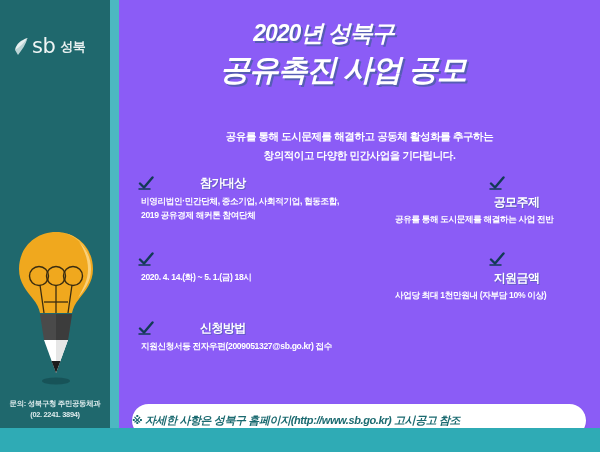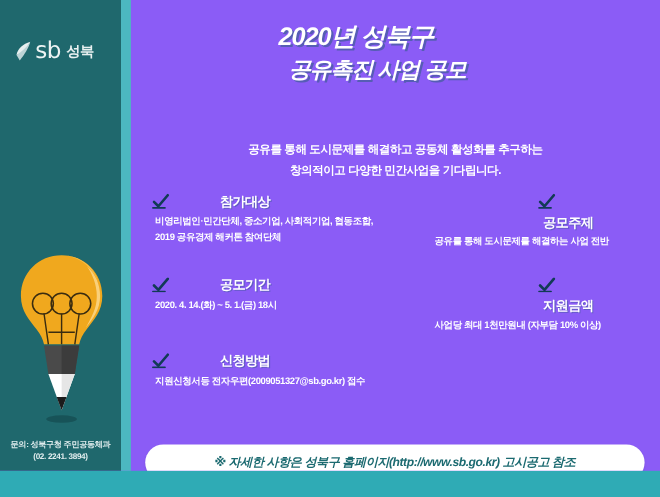--- a/index.html
+++ b/index.html
@@ -87,21 +87,21 @@
     letter-spacing:-1px;
     text-shadow:2px 2px 0 rgba(22,95,100,.45);
   }
   .title-line1{
     font-size:23px;
     line-height:1;
     margin-top:8px;
     padding-right:72px;
   }
   .title-line2{
-    font-size:20px;
+    font-size:30px;
     line-height:1.05;
     margin-top:9px;
     padding-right:33px;
   }
   .stamp{
     position:absolute;right:8px;top:8px;
     width:86px;height:74px;
     z-index:4;
   }
   
@@ -152,21 +152,21 @@
   .pos-d{left:266px;top:76px;width:215px;}
   .pos-e{left:19px;top:145px;width:300px;}
   .pos-b .item-head,.pos-d .item-head{padding-left:8px;flex-direction:column;}
   .pos-b .item-desc,.pos-d .item-desc{padding-left:10px;}
   
   .footer-banner{
     position:absolute;left:132px;top:404px;
     width:454px;height:33px;
     background:#ffffff;
     border-radius:17px;
-    display:flex;align-items:center;justify-content:center;
+    display:flex;align-items:center;
     box-shadow:0 1px 2px rgba(0,0,0,.12);
     z-index:3;
   }
   .footer-text{
     color:#1b6a70;
     font-size:11px;
     font-weight:700;
     letter-spacing:-0.4px;
     font-style:italic;
     white-space:nowrap;
@@ -263,21 +263,20 @@
     </div>
 
     <div class="item pos-c">
       <div class="item-head">
         <span>
           <svg class="check-icon" viewBox="0 0 16 14" xmlns="http://www.w3.org/2000/svg" aria-hidden="true">
             <path d="M2 7.5 L6 11.5 L14.5 1.5" fill="none" stroke="#123a56" stroke-width="2.4" stroke-linecap="round" stroke-linejoin="round"></path>
             <path d="M1 13 L12 13" stroke="#123a56" stroke-width="1.5" stroke-linecap="round"></path>
           </svg>
         </span>
-        <span class="item-title">공모기간</span>
       </div>
       <div class="item-desc" style="white-space:pre-line;">2020. 4. 14.(화) ~ 5. 1.(금) 18시</div>
     </div>
 
     <div class="item pos-d">
       <div class="item-head">
         <span>
           <svg class="check-icon" viewBox="0 0 16 14" xmlns="http://www.w3.org/2000/svg" aria-hidden="true">
             <path d="M2 7.5 L6 11.5 L14.5 1.5" fill="none" stroke="#123a56" stroke-width="2.4" stroke-linecap="round" stroke-linejoin="round"></path>
             <path d="M1 13 L12 13" stroke="#123a56" stroke-width="1.5" stroke-linecap="round"></path>

